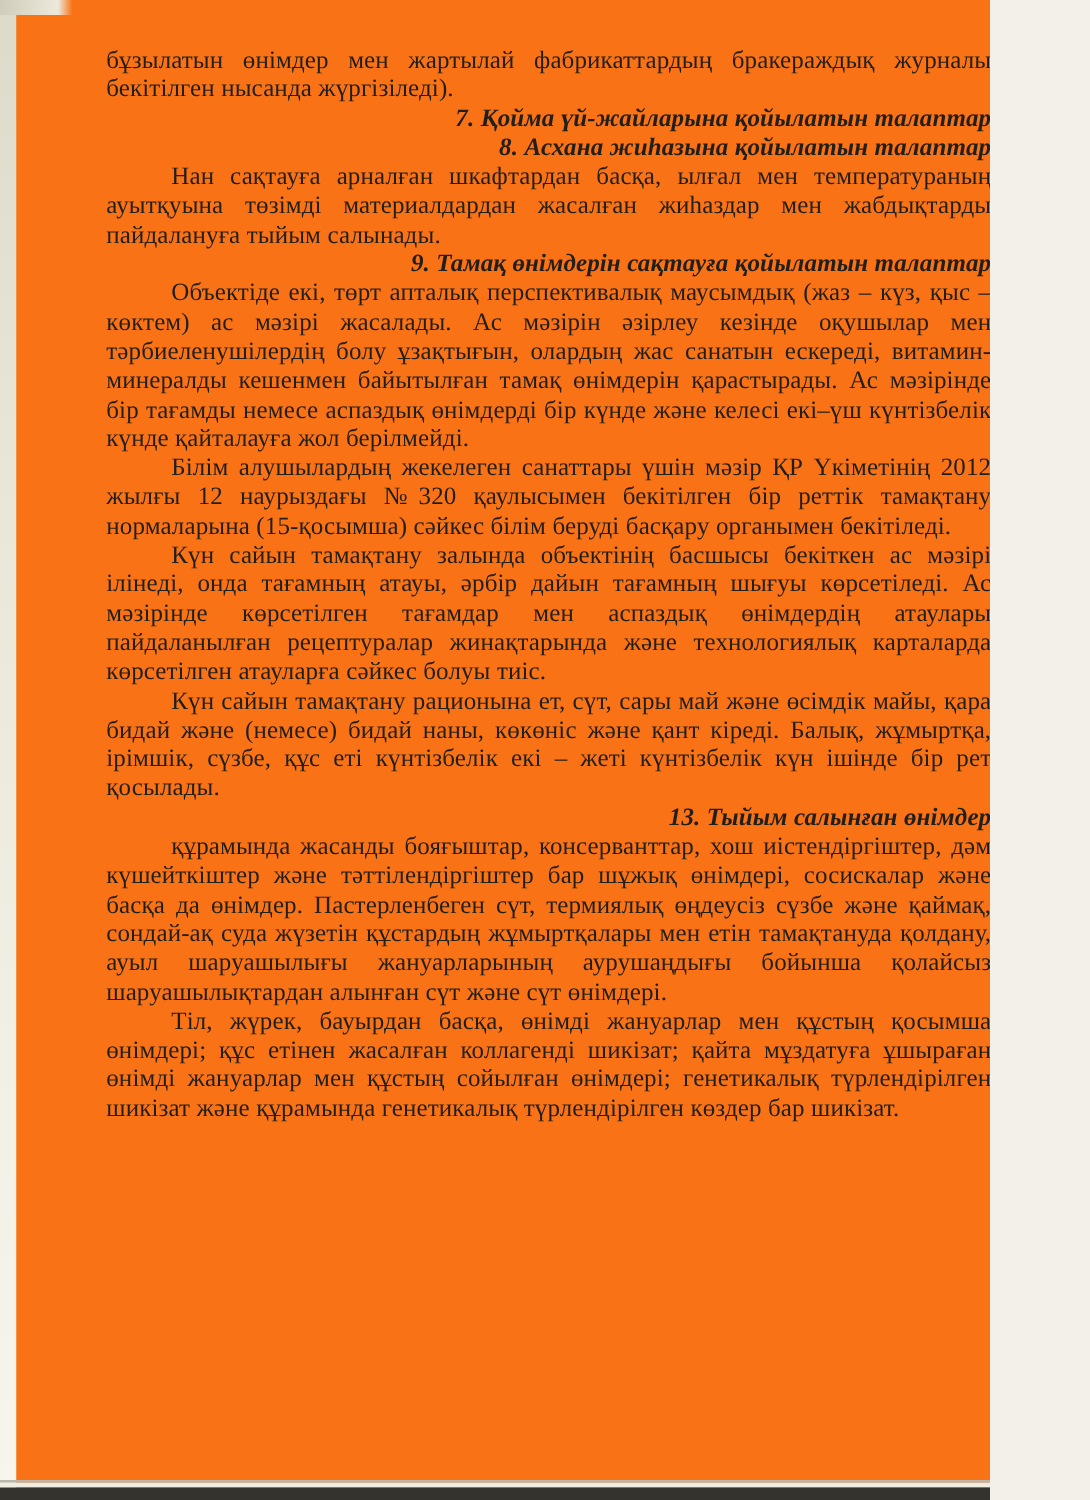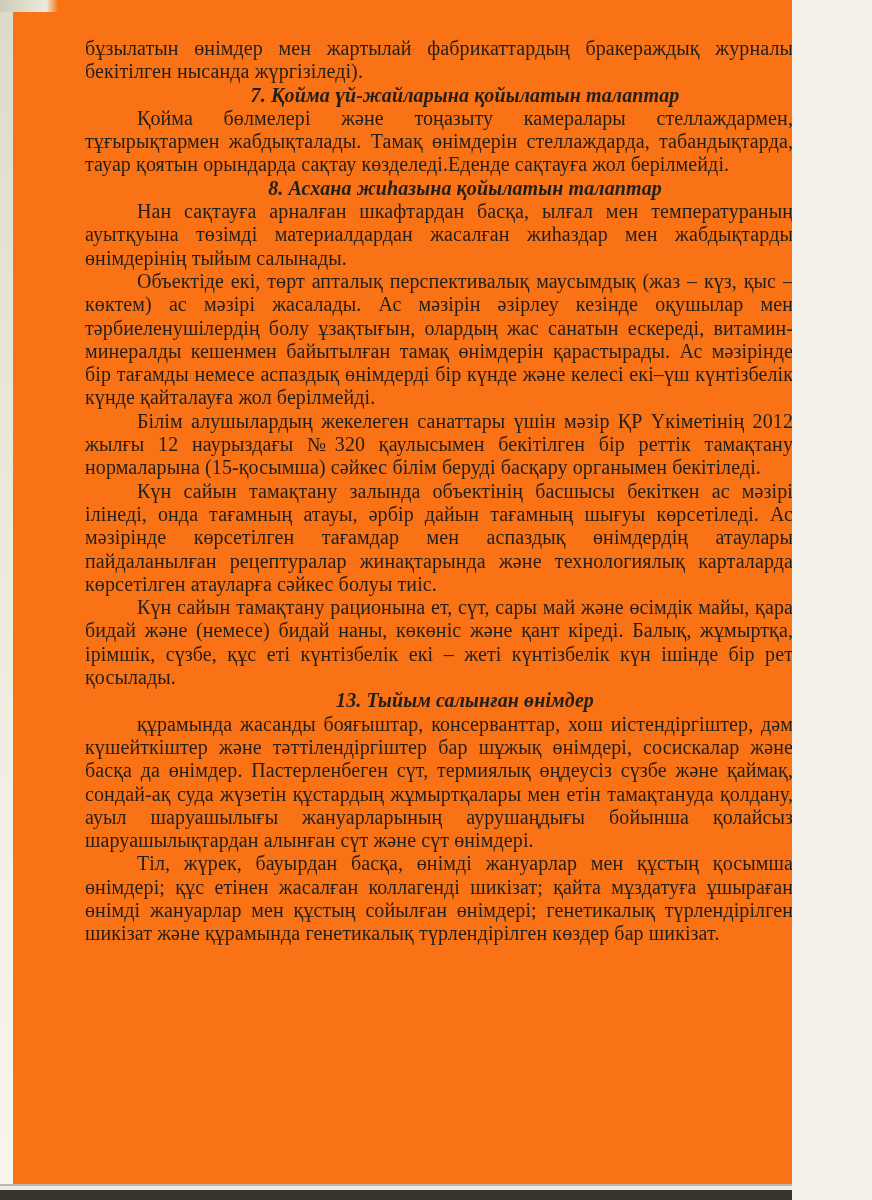--- a/index.html
+++ b/index.html
@@ -61,37 +61,37 @@
   .text-block p {
     margin: 0;
     padding: 0;
   }
   p.body-indent { text-indent: 52px; }
   p.body-noindent { text-indent: 0; }
   p.section-heading {
     font-weight: bold;
     font-style: italic;
     text-indent: 52px;
-    text-align: center;
+    text-align: right;
   }
 </style>
 </head>
 <body>
 
 <div class="scan-page">
 
   <div class="edge-left"></div>
   <div class="edge-top-corner"></div>
 
   <div class="text-block">
     <p class="body-noindent">бұзылатын өнімдер мен жартылай фабрикаттардың бракераждық журналы бекітілген нысанда жүргізіледі).</p>
     <p class="section-heading">7. Қойма үй-жайларына қойылатын талаптар</p>
-    <p class="body-indent">Қойма бөлмелері және тоңазыту камералары стеллаждармен, тұғырықтармен жабдықталады. Тамақ өнімдерін стеллаждарда, табандықтарда, тауар қоятын орындарда сақтау көзделеді.Еденде сақтауға жол берілмейді.</p>
     <p class="section-heading">8. Асхана жиһазына қойылатын талаптар</p>
-    <p class="body-indent">Нан сақтауға арналған шкафтардан басқа, ылғал мен температураның ауытқуына төзімді материалдардан жасалған жиһаздар мен жабдықтарды өнімдерінің тыйым салынады.</p>
+    <p class="body-indent">Нан сақтауға арналған шкафтардан басқа, ылғал мен температураның ауытқуына төзімді материалдардан жасалған жиһаздар мен жабдықтарды пайдалануға тыйым салынады.</p>
+    <p class="section-heading">9. Тамақ өнімдерін сақтауға қойылатын талаптар</p>
     <p class="body-indent">Объектіде екі, төрт апталық перспективалық маусымдық (жаз – күз, қыс – көктем) ас мәзірі жасалады. Ас мәзірін әзірлеу кезінде оқушылар мен тәрбиеленушілердің болу ұзақтығын, олардың жас санатын ескереді, витамин-минералды кешенмен байытылған тамақ өнімдерін қарастырады. Ас мәзірінде бір тағамды немесе аспаздық өнімдерді бір күнде және келесі екі–үш күнтізбелік күнде қайталауға жол берілмейді.</p>
     <p class="body-indent">Білім алушылардың жекелеген санаттары үшін мәзір ҚР Үкіметінің 2012 жылғы 12 наурыздағы №320 қаулысымен бекітілген бір реттік тамақтану нормаларына (15-қосымша) сәйкес білім беруді басқару органымен бекітіледі.</p>
     <p class="body-indent">Күн сайын тамақтану залында объектінің басшысы бекіткен ас мәзірі ілінеді, онда тағамның атауы, әрбір дайын тағамның шығуы көрсетіледі. Ас мәзірінде көрсетілген тағамдар мен аспаздық өнімдердің атаулары пайдаланылған рецептуралар жинақтарында және технологиялық карталарда көрсетілген атауларға сәйкес болуы тиіс.</p>
     <p class="body-indent">Күн сайын тамақтану рационына ет, сүт, сары май және өсімдік майы, қара бидай және (немесе) бидай наны, көкөніс және қант кіреді. Балық, жұмыртқа, ірімшік, сүзбе, құс еті күнтізбелік екі – жеті күнтізбелік күн ішінде бір рет қосылады.</p>
     <p class="section-heading">13. Тыйым салынған өнімдер</p>
     <p class="body-indent">құрамында жасанды бояғыштар, консерванттар, хош иістендіргіштер, дәм күшейткіштер және тәттілендіргіштер бар шұжық өнімдері, сосискалар және басқа да өнімдер. Пастерленбеген сүт, термиялық өңдеусіз сүзбе және қаймақ, сондай-ақ суда жүзетін құстардың жұмыртқалары мен етін тамақтануда қолдану, ауыл шаруашылығы жануарларының аурушаңдығы бойынша қолайсыз шаруашылықтардан алынған сүт және сүт өнімдері.</p>
     <p class="body-indent">Тіл, жүрек, бауырдан басқа, өнімді жануарлар мен құстың қосымша өнімдері; құс етінен жасалған коллагенді шикізат; қайта мұздатуға ұшыраған өнімді жануарлар мен құстың сойылған өнімдері; генетикалық түрлендірілген шикізат және құрамында генетикалық түрлендірілген көздер бар шикізат.</p>
   </div>
 
   <div class="edge-bottom-gap"></div>

